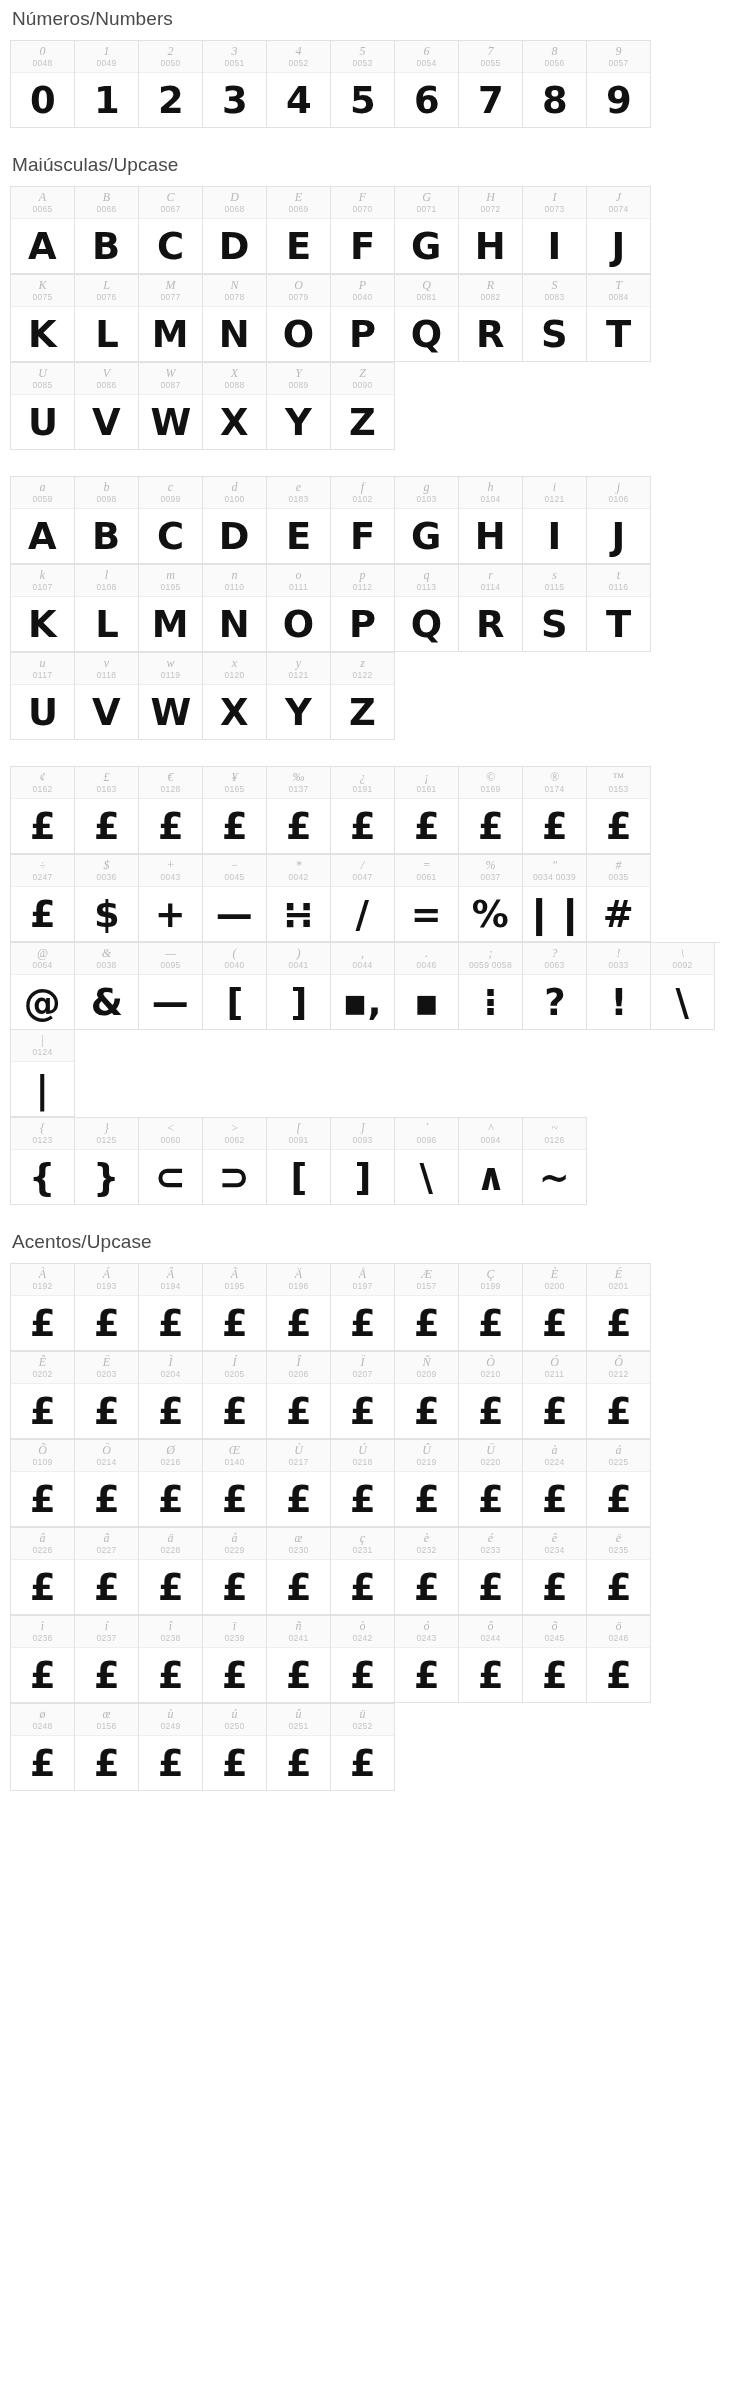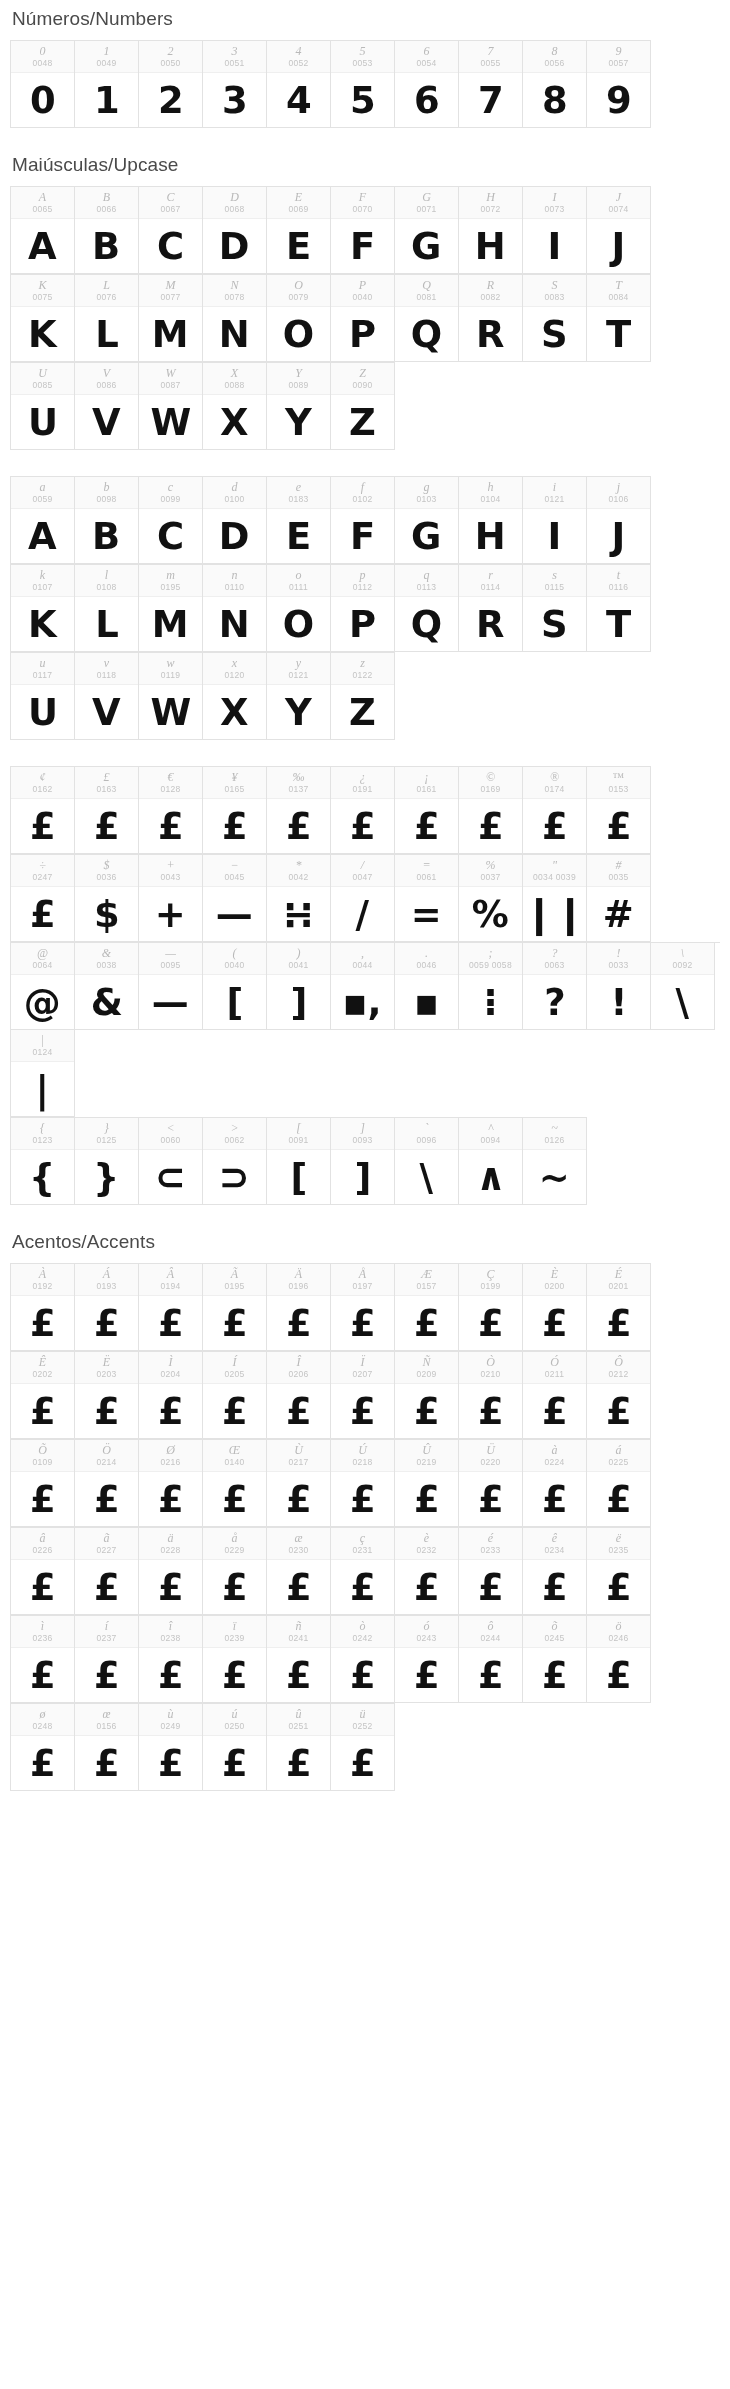--- a/index.html
+++ b/index.html
@@ -1038,21 +1038,21 @@
               <div class="ch">~</div>
               <div class="code small-code">0126</div>
             </div>
             <div class="glyph">
               <span>~</span>
             </div>
           </div>
         </div>
       </div>
       <div class="section">
-        <div class="section-title">Acentos/Accents</div>
+        <div class="section-title">Acentos/Upcase</div>
         <div class="grid">
           <div class="cell">
             <div class="head">
               <div class="ch">À</div>
               <div class="code small-code">0192</div>
             </div>
             <div class="glyph">
               <span>£</span>
             </div>
           </div>

